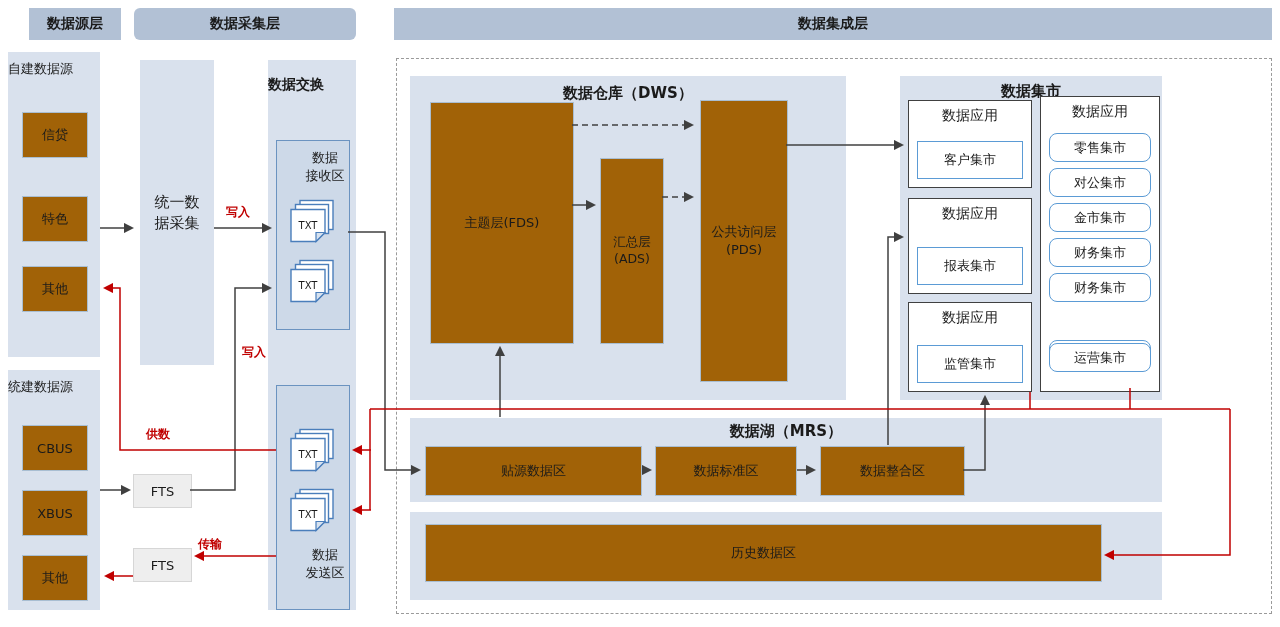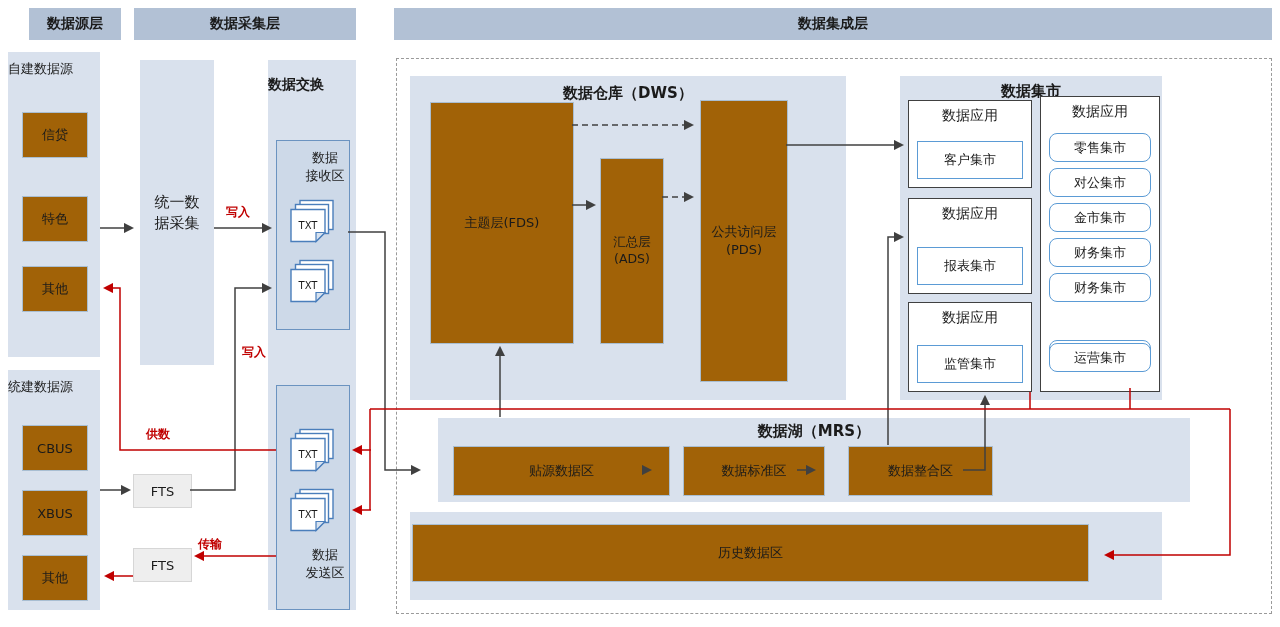--- a/index.html
+++ b/index.html
@@ -34,21 +34,21 @@
       <symbol id="txt-file" viewBox="0 0 48 44">
         <rect x="11" y="1.5" width="33" height="29" fill="#fff" stroke="#4a7ebb" stroke-width="1.4"></rect>
         <rect x="6.5" y="5.5" width="33" height="29" fill="#fff" stroke="#4a7ebb" stroke-width="1.4"></rect>
         <path d="M2 10.5 h34 v23 l-9 9 h-25 z" fill="#fff" stroke="#4a7ebb" stroke-width="1.4"></path>
         <path d="M36 33.5 l-9 9 v-9 z" fill="#d6e2f0" stroke="#4a7ebb" stroke-width="1.2"></path>
       </symbol>
     </defs>
   </svg>
 
   <div class="hdr" style="left:8px;width:92px;margin-left:21px;">数据源层</div>
-  <div class="hdr" style="left:134px;width:222px;">数据采集层</div>
+  <div class="hdr" style="left:134px;width:222px;border-radius:6px;">数据采集层</div>
   <div class="hdr" style="left:394px;width:878px;">数据集成层</div>
 
   <div class="panel" style="left:8px;top:52px;width:92px;height:305px;">
     <div class="ptitle" style="top:8px;">自建数据源</div>
     <div class="wbox" style="left:14px;top:60px;width:64px;height:44px;">信贷</div>
     <div class="wbox" style="left:14px;top:144px;width:64px;height:44px;">特色</div>
     <div class="wbox" style="left:14px;top:214px;width:64px;height:44px;">其他</div>
   </div>
 
   <div class="panel" style="left:8px;top:370px;width:92px;height:240px;">
@@ -130,29 +130,29 @@
       <div class="mitem round" style="left:8px;top:36px;width:100px;height:27px;">零售集市</div>
       <div class="mitem round" style="left:8px;top:71px;width:100px;height:27px;">对公集市</div>
       <div class="mitem round" style="left:8px;top:106px;width:100px;height:27px;">金市集市</div>
       <div class="mitem round" style="left:8px;top:141px;width:100px;height:27px;">财务集市</div>
       <div class="mitem round" style="left:8px;top:176px;width:100px;height:27px;">财务集市</div>
       <div class="mitem round" style="left:8px;top:211px;width:100px;height:27px;margin-top:32px;">人力集市</div>
       <div class="mitem round" style="left:8px;top:246px;width:100px;height:27px;">运营集市</div>
     </div>
   </div>
 
-  <div class="panel" style="left:410px;top:418px;width:752px;height:84px;margin-left:28px;">
+  <div class="panel" style="left:410px;top:418px;width:752px;height:84px;">
     <div class="bigtitle" style="top:4px;">数据湖（MRS）</div>
     <div class="wbox" style="left:15px;top:28px;width:215px;height:48px;">贴源数据区</div>
     <div class="wbox" style="left:410px;top:28px;width:143px;height:48px;">数据整合区</div>
     <div class="wbox" style="left:245px;top:28px;width:140px;height:48px;">数据标准区</div>
   </div>
 
   <div class="panel" style="left:410px;top:512px;width:752px;height:88px;">
-    <div class="wbox" style="left:2px;top:12px;width:675px;height:56px;text-align:center;">历史数据区</div>
+    <div class="wbox" style="left:15px;top:12px;width:675px;height:56px;text-align:center;">历史数据区</div>
   </div>
 
   <div class="rlabel" style="left:226px;top:204px;">写入</div>
   <div class="rlabel" style="left:242px;top:344px;">写入</div>
   <div class="rlabel" style="left:146px;top:426px;">供数</div>
   <div class="rlabel" style="left:198px;top:536px;">传输</div>
 
   <svg class="edges" width="1280" height="627">
     <defs>
       <marker id="mB" viewBox="0 0 10 10" refX="8" refY="5" markerWidth="7" markerHeight="7" orient="auto-start-reverse">

